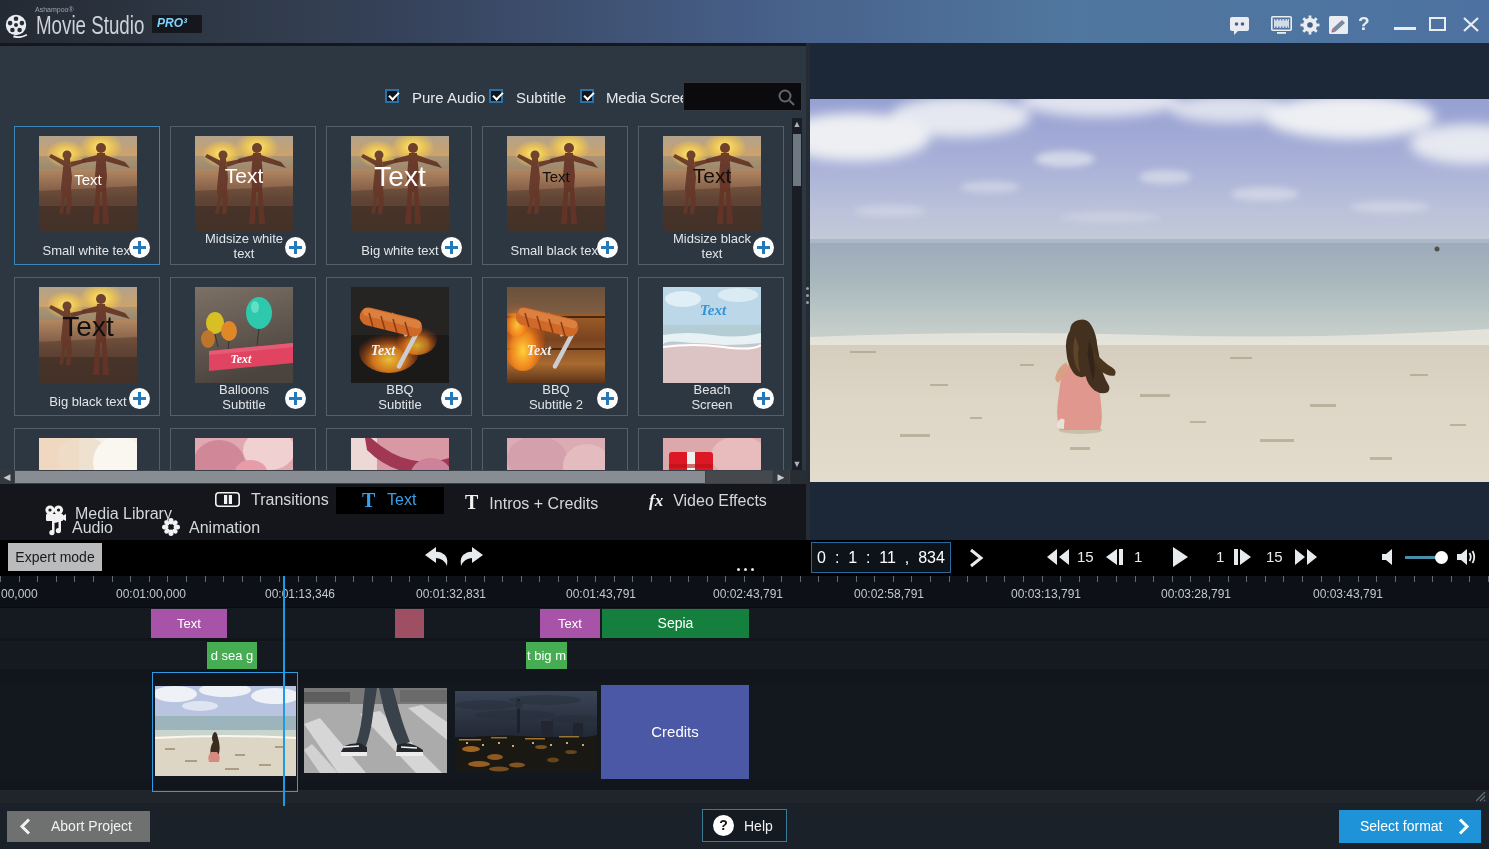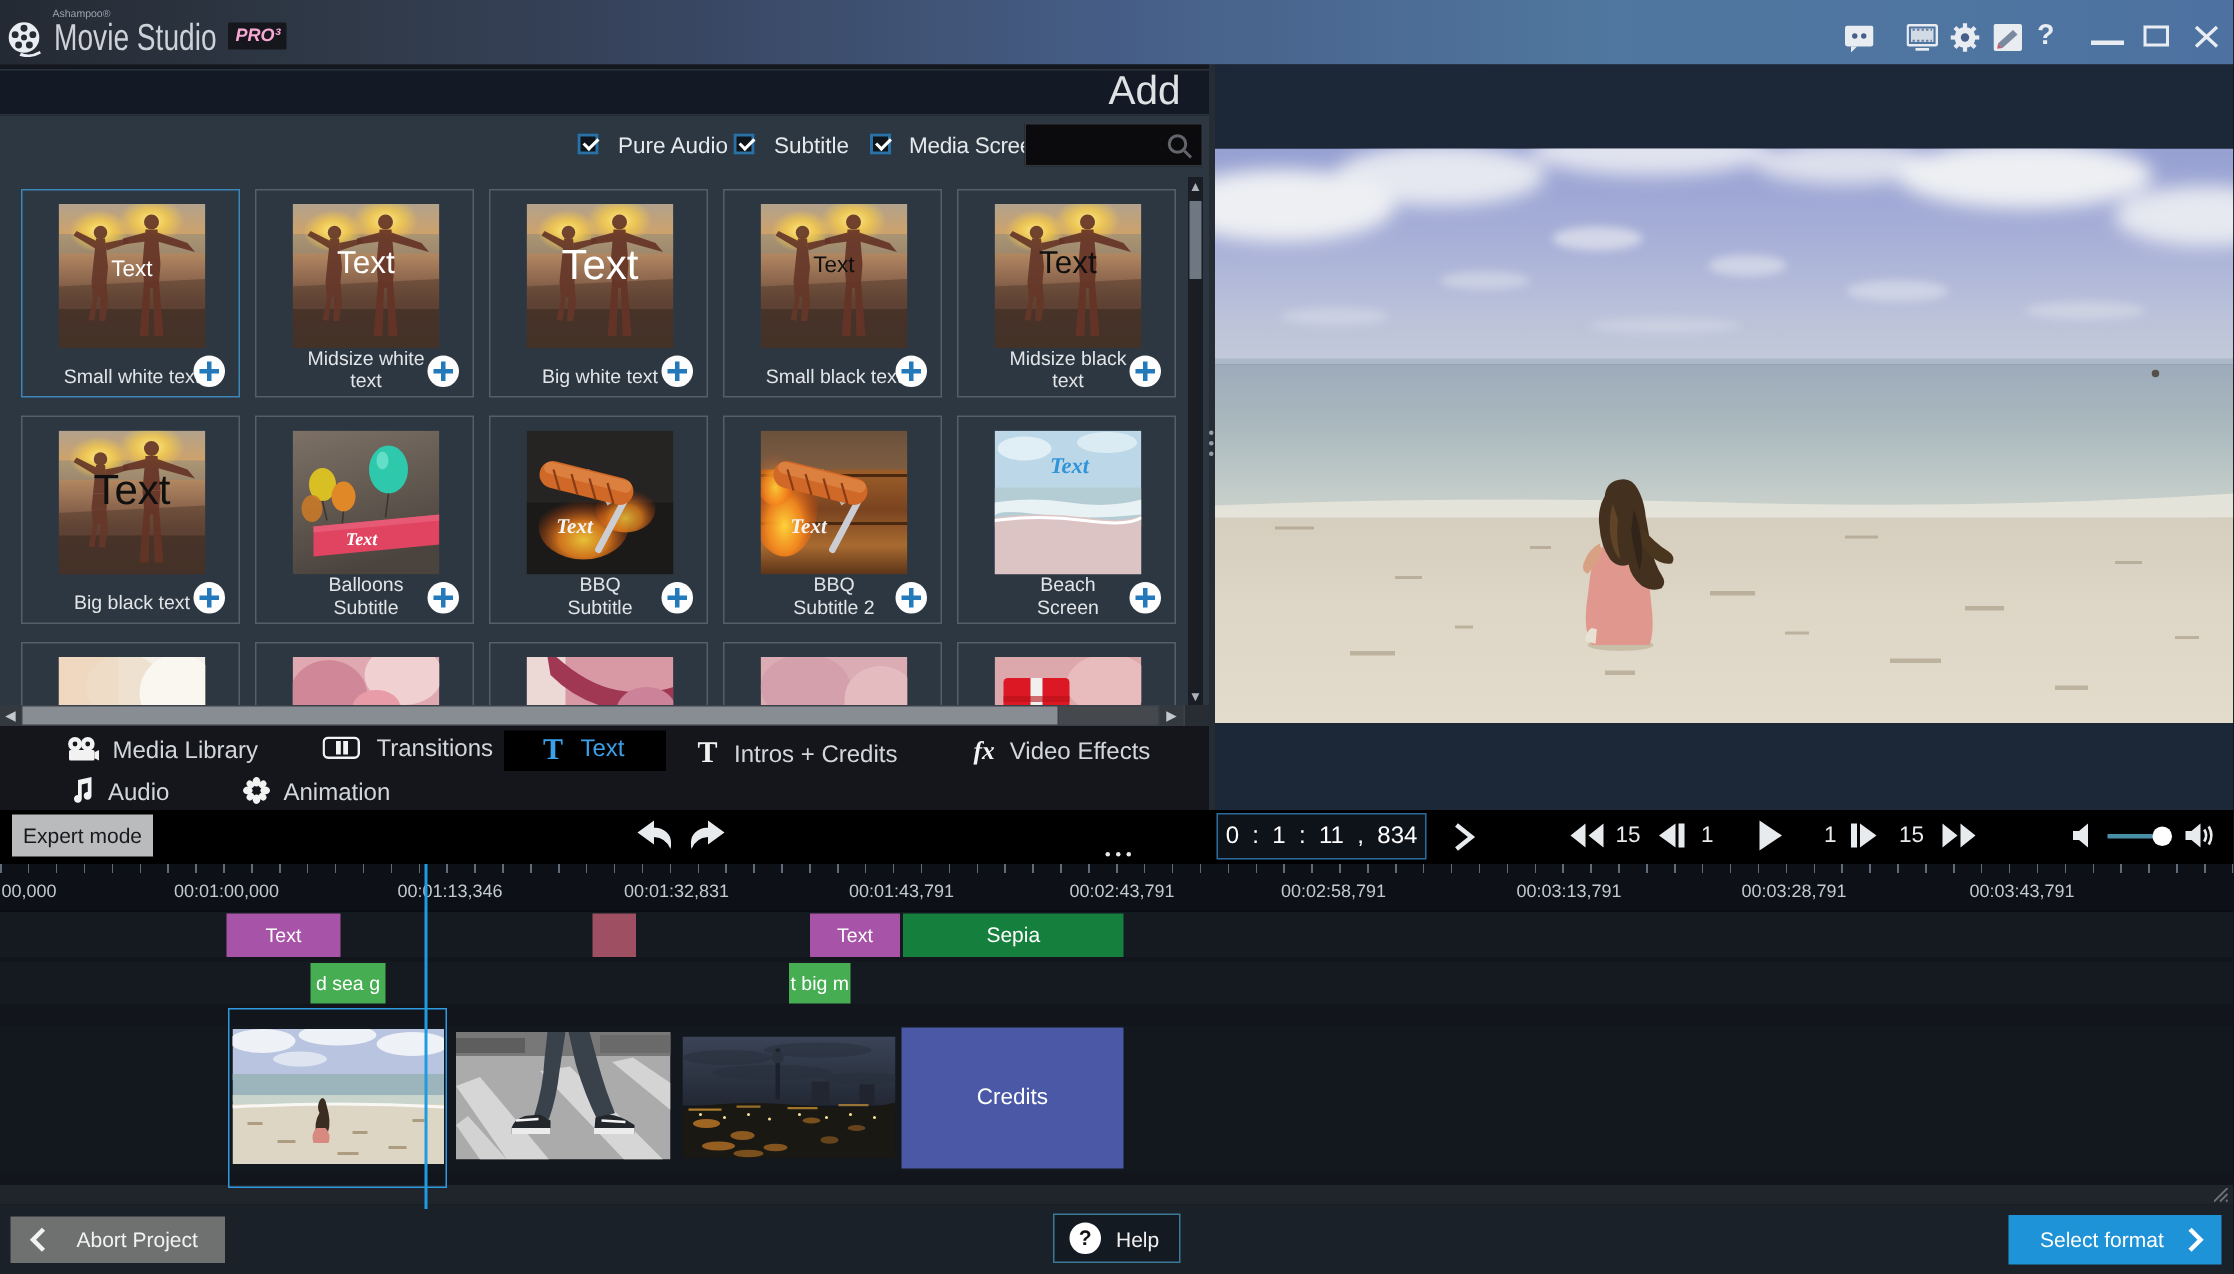--- a/index.html
+++ b/index.html
@@ -5,21 +5,21 @@
 * { margin:0; padding:0; box-sizing:border-box; }
 html,body { width:1489px; height:849px; overflow:hidden; background:#12161d; font-family:"Liberation Sans", sans-serif; }
 #app { position:relative; width:1489px; height:849px; background:#12161d; overflow:hidden; }
 .abs { position:absolute; }
 
 #titlebar { left:0; top:0; width:1489px; height:43px;
   background:linear-gradient(90deg,#242a33 0%,#2f3947 15%,#36425a 27%,#47608a 52%,#50779f 72%,#4d72a1 100%); }
 #titlebar .logo { left:5px; top:14px; width:24px; height:24px; }
 #brand { left:35px; top:6px; font-size:7px; color:#9aa4ae; }
 #mstitle { left:36px; top:11px; font-size:25px; font-weight:400; color:#ccd2d8; transform:scaleX(0.75); transform-origin:0 0; }
-#probadge { left:152px; top:15px; background:#15171c; color:#f9a8d4; font-size:12px; font-style:italic; font-weight:bold; padding:1px 4px 3px 5px; border-radius:1px; }
+#probadge { left:152px; top:15px; background:#15171c; color:#7dd3fc; font-size:12px; font-style:italic; font-weight:bold; padding:1px 15px 3px 5px; border-radius:1px; }
 
 #leftpanel { left:0; top:43px; width:806px; height:497px; background:#2d3741; }
 #addbar { left:0; top:3px; width:806px; height:31px; background:#141a25; border-top:1px solid #2a323c; border-bottom:1px solid #2a323c; }
 #addbar span { position:absolute; right:19px; top:-2px; font-size:27px; color:#dfe2e5; font-weight:400; }
 .cbrow { top:45px; height:20px; }
 .cbx { position:absolute; width:14px; height:14px; background:#10151b; border:2px solid #2a72a5; top:1px; }
 .cbx:after { content:""; position:absolute; left:2px; top:1px; width:8px; height:4px; border-left:2px solid #fff; border-bottom:2px solid #fff; transform:rotate(-45deg); }
 .cblab { position:absolute; font-size:15px; color:#e6e9ec; top:1px; white-space:nowrap; }
 #searchbox { left:683px; top:39px; width:119px; height:29px; background:#0b0b0d; border:1px solid #33383f; }
 #searchbox svg { position:absolute; right:5px; top:5px; }
@@ -116,23 +116,20 @@
     <div class="abs" style="left:1358px;top:13px;font-size:19px;color:#e9edf2;font-weight:bold;">?</div>
     <div class="abs" style="left:1394px;top:27px;width:22px;height:3px;background:#e9edf2;"></div>
     <div class="abs" style="left:1429px;top:17px;width:17px;height:14px;border:2px solid #e9edf2;"></div>
     <svg class="abs" style="left:1463px;top:17px;" width="16" height="15" viewBox="0 0 16 15">
       <path d="M1 1 L15 14 M15 1 L1 14" stroke="#e9edf2" stroke-width="2.2"></path>
     </svg>
   </div>
 
   <div id="leftpanel" class="abs">
     <div class="abs" style="left:0;top:0;width:806px;height:3px;background:#14181e;"></div>
-    <div id="addbar" class="abs">
-        <span>Add</span>
-      </div>
     <div class="abs cbrow" style="left:385px;">
         <span class="cbx"></span>
         <span class="cblab" style="left:27px;">Pure Audio</span>
       </div>
     <div class="abs cbrow" style="left:489px;">
         <span class="cbx"></span>
         <span class="cblab" style="left:27px;">Subtitle</span>
       </div>
     <div class="abs cbrow" style="left:580px;">
         <span class="cbx"></span>
@@ -361,21 +358,21 @@
       <div class="arr" style="bottom:0;">▼</div>
     </div>
     <div id="hscroll" class="abs">
       <div style="position:absolute;left:0;top:0;width:14px;height:14px;background:#34393f;color:#c2c8ce;font-size:9px;text-align:center;line-height:14px;">◀</div>
       <div id="hthumb"></div>
       <div style="position:absolute;left:706px;top:1px;width:66px;height:12px;background:#45494e;"></div>
       <div style="position:absolute;left:773px;top:0;width:16px;height:14px;background:#34393f;color:#c2c8ce;font-size:9px;text-align:center;line-height:14px;">▶</div>
       <div style="position:absolute;left:790px;top:0;width:16px;height:14px;background:#282d33;"></div>
     </div>
     <div id="tabbar" class="abs">
-      <div class="tab" style="left:44px;top:7px;">
+      <div class="tab" style="left:44px;top:21px;">
         <svg width="22" height="17" viewBox="0 0 22 17" style="vertical-align:-3px;">
           <circle cx="6" cy="5" r="4.6" fill="#f2f2f2"></circle>
             <circle cx="14.5" cy="5" r="4.6" fill="#f2f2f2"></circle>
           <circle cx="6" cy="5" r="1.6" fill="#14161b"></circle>
             <circle cx="14.5" cy="5" r="1.6" fill="#14161b"></circle>
           <rect x="2" y="9" width="17" height="7" rx="1" fill="#f2f2f2"></rect>
           <path d="M19 10.5 L22 9 V16 L19 14.5 Z" fill="#f2f2f2"></path>
         </svg><span style="margin-left:9px;">Media Library</span>
       </div>
       <div class="tab" style="left:215px;top:7px;">

